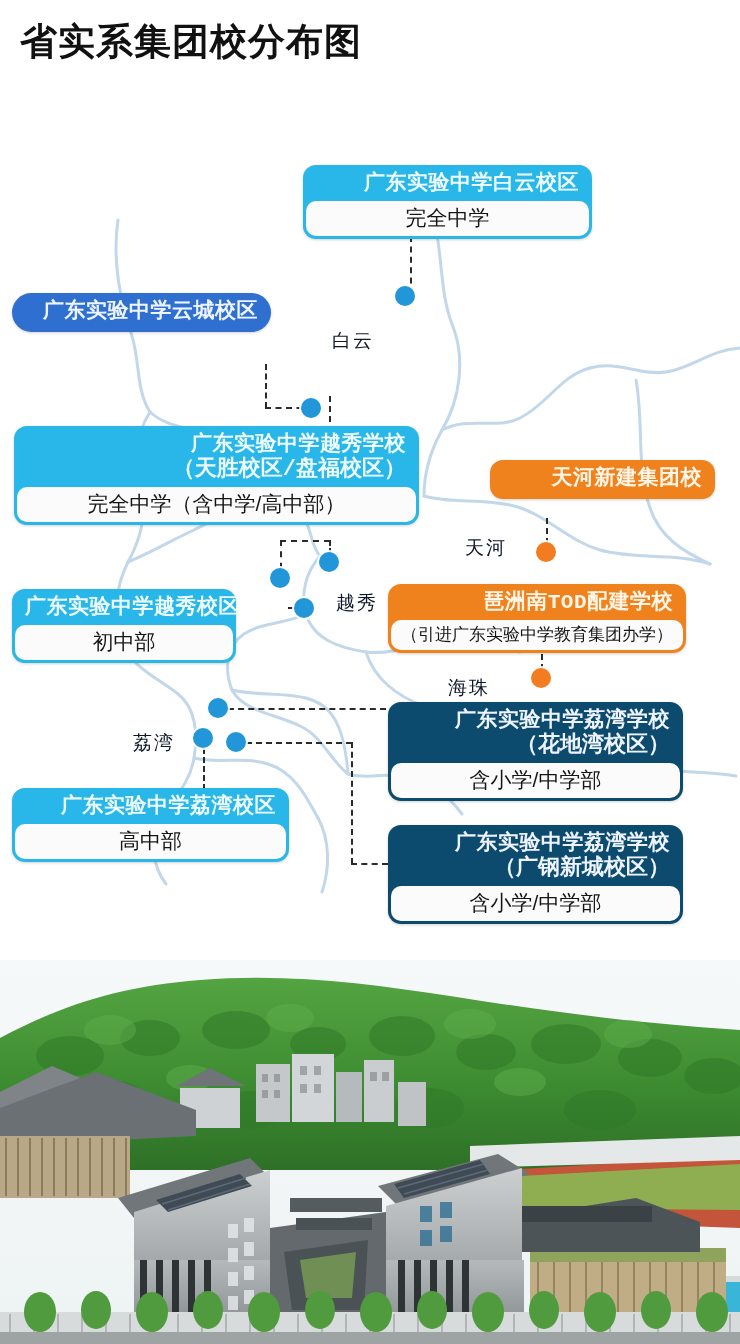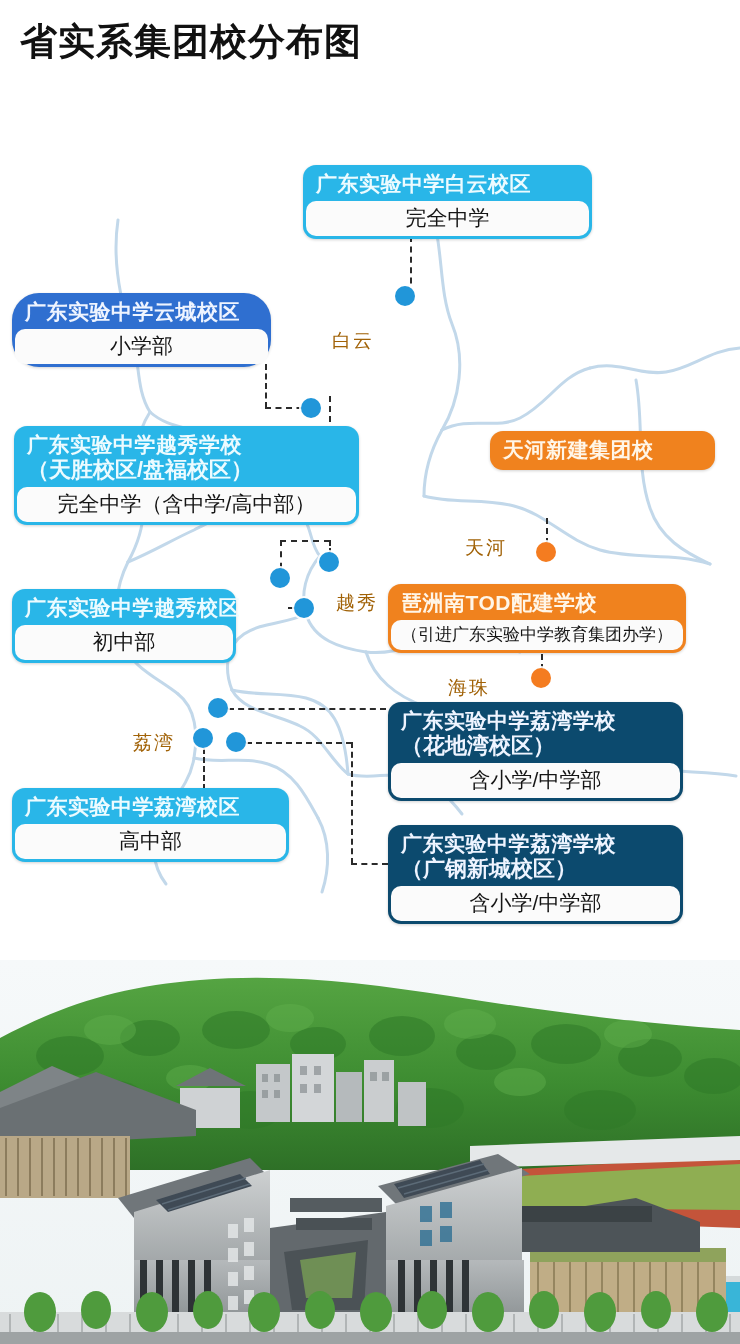--- a/index.html
+++ b/index.html
@@ -17,21 +17,21 @@
     font-size:37px; font-weight:bold; letter-spacing:1px;
     color:#111111; line-height:1.1; white-space:nowrap;
   }
 
   
   .map-canvas{ position:absolute; left:0; top:100px; width:740px; height:860px; }
   .map-svg{ position:absolute; left:0; top:0; width:740px; height:860px; }
 
   
   .district{
-    position:absolute; color:#a16207; font-size:19px; font-weight:500;
+    position:absolute; color:#0f172a; font-size:19px; font-weight:500;
     letter-spacing:2px; white-space:nowrap;
   }
 
   
   .dot{
     position:absolute; border-radius:50%;
     box-shadow:0 0 0 2px rgba(255,255,255,.9);
   }
   .dot.blue{ background:#2196d9; }
   .dot.orange{ background:#f47c20; }
@@ -42,26 +42,27 @@
   .conn.h{ border-top:2px dashed #2b2b2b; }
 
   
   .card{
     position:absolute;
     border-radius:13px;
     padding:3px;
     box-shadow:0 1px 3px rgba(0,0,0,.18);
   }
   .card .head{
-    text-align:left;
+    text-align:right;
     color:#ffffff;
     font-weight:bold;
     line-height:1.12;
     padding:4px 10px 5px 10px;
     white-space:nowrap;
+    font-family:Liberation Mono, monospace;
   }
   .card .head .main{ font-size:21px; display:block; letter-spacing:.5px; }
   .card .head .sub{ font-size:22px; display:block; margin-top:1px; }
   .card .body{
     background:#fbfbfb;
     border-radius:10px;
     text-align:center;
     color:#151515;
     font-size:21px;
     padding:5px 10px 6px 10px;
@@ -175,32 +176,31 @@
       <div class="head">
         <span class="main">广东实验中学白云校区</span>
       </div>
       <div class="body">完全中学</div>
     </div>
 
     <div class="card blue" style="left:12px; top:193px; width:259px;border-radius:27px;">
       <div class="head">
         <span class="main">广东实验中学云城校区</span>
       </div>
-      <div class="body">小学部</div>
-    </div>
-
-    <div class="card cyan" style="left:14px; top:326px; width:345px;">
+    </div>
+
+    <div class="card cyan" style="left:14px; top:326px; width:405px;">
       <div class="head">
         <span class="main">广东实验中学越秀学校</span>
         <span class="sub">（天胜校区/盘福校区）</span>
       </div>
       <div class="body">完全中学（含中学/高中部）</div>
     </div>
 
-    <div class="card orange" style="left:490px; top:331px; width:225px;">
+    <div class="card orange" style="left:490px; top:360px; width:225px;">
       <div class="head">
         <span class="main">天河新建集团校</span>
       </div>
     </div>
 
     <div class="card cyan" style="left:12px; top:489px; width:224px;">
       <div class="head">
         <span class="main">广东实验中学越秀校区</span>
       </div>
       <div class="body">初中部</div>

